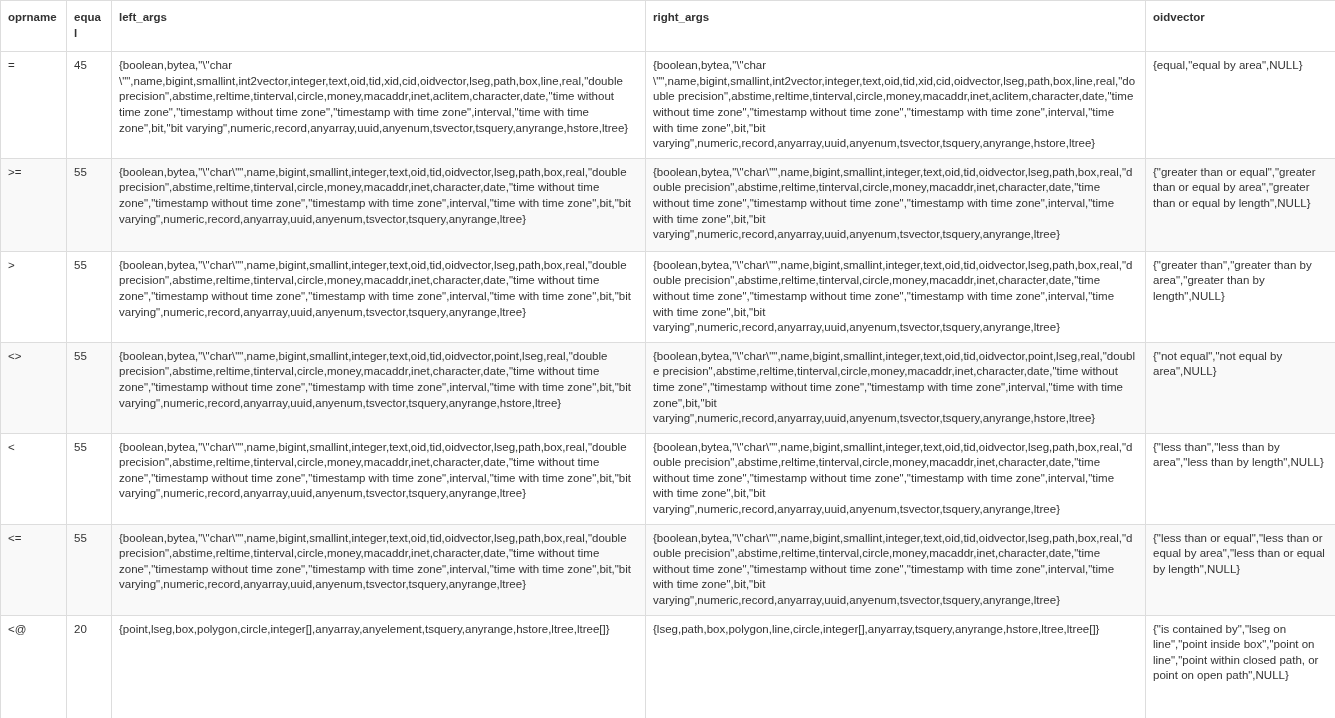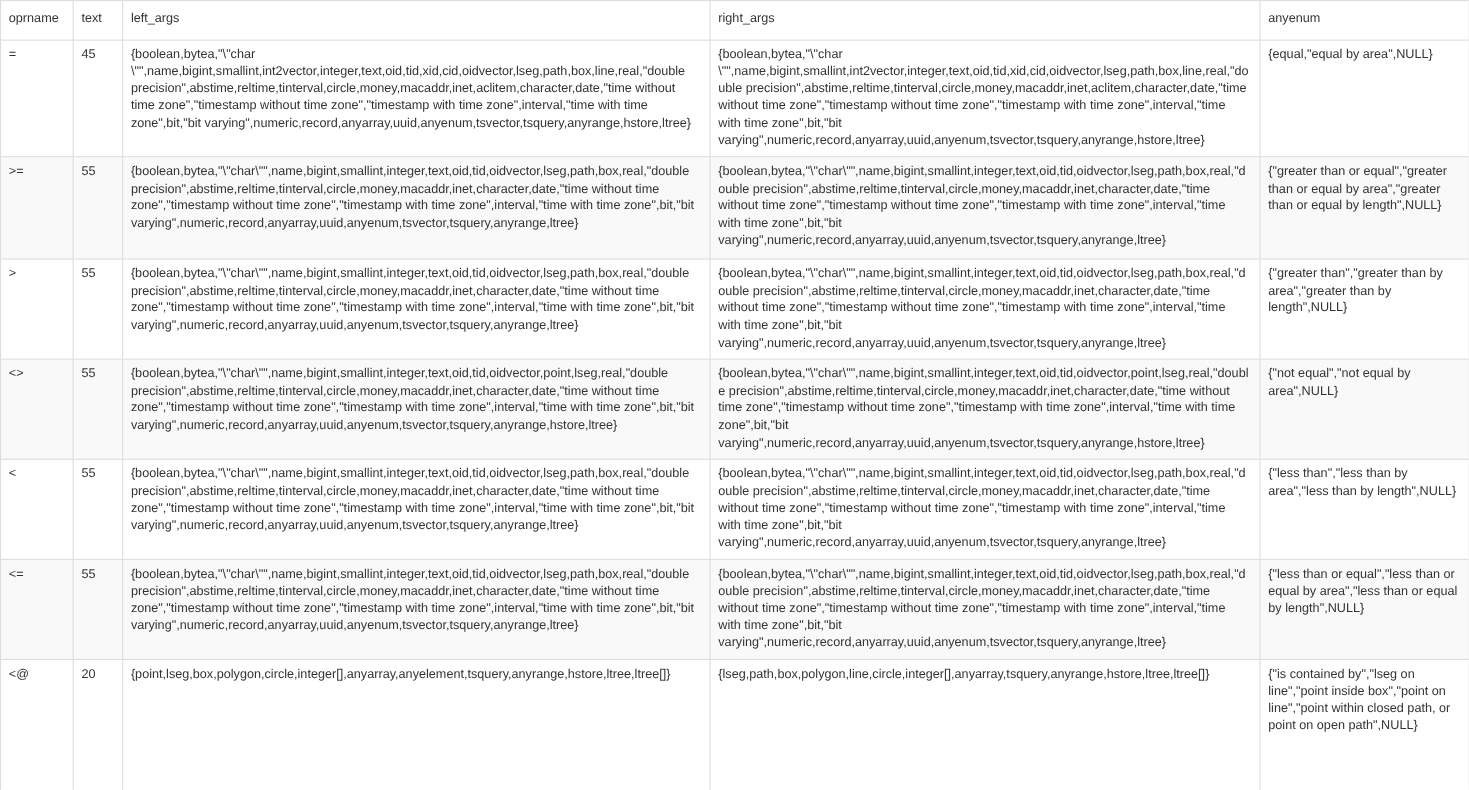--- a/index.html
+++ b/index.html
@@ -26,21 +26,21 @@
     border: 1px solid #dddddd;
     vertical-align: top;
     padding: 6px 8px 6px 7px;
     font-size: 11.5px;
     line-height: 15.6px;
     word-wrap: break-word;
     overflow-wrap: break-word;
     white-space: normal;
   }
   table.datagrid th {
-    font-weight: normal;
+    font-weight: bold;
     font-size: 11.5px;
     color: #333333;
     background: #ffffff;
     text-align: left;
     padding-top: 9px;
     padding-bottom: 10px;
     border-bottom: 1px solid #dddddd;
   }
   table.datagrid tbody tr.row-alt > td {
     background: #f9f9f9;
@@ -76,24 +76,24 @@
   <colgroup>
     <col class="c-oprname">
     <col class="c-count">
     <col class="c-left">
     <col class="c-right">
     <col class="c-comments">
   </colgroup>
   <thead>
     <tr>
       <th>oprname</th>
-      <th>text</th>
+      <th>equal</th>
       <th>left_args</th>
       <th>right_args</th>
-      <th>anyenum</th>
+      <th>oidvector</th>
     </tr>
   </thead>
   <tbody>
     <tr class="row-plain r0">
       <td class="cell-oprname">=</td>
       <td class="cell-count">45</td>
       <td class="cell-left">{boolean,bytea,"\"char \"",name,bigint,smallint,int2vector,integer,text,oid,tid,xid,cid,oidvector,lseg,path,box,line,real,"double precision",abstime,reltime,tinterval,circle,money,macaddr,inet,aclitem,character,date,"time without time zone","timestamp without time zone","timestamp with time zone",interval,"time with time zone",bit,"bit varying",numeric,record,anyarray,uuid,anyenum,tsvector,tsquery,anyrange,hstore,ltree}</td>
       <td class="cell-right">{boolean,bytea,"\"char \"",name,bigint,smallint,int2vector,integer,text,oid,tid,xid,cid,oidvector,lseg,path,box,line,real,"double precision",abstime,reltime,tinterval,circle,money,macaddr,inet,aclitem,character,date,"time without time zone","timestamp without time zone","timestamp with time zone",interval,"time with time zone",bit,"bit varying",numeric,record,anyarray,uuid,anyenum,tsvector,tsquery,anyrange,hstore,ltree}</td>
       <td class="cell-comments">{equal,"equal by area",NULL}</td>
     </tr>

